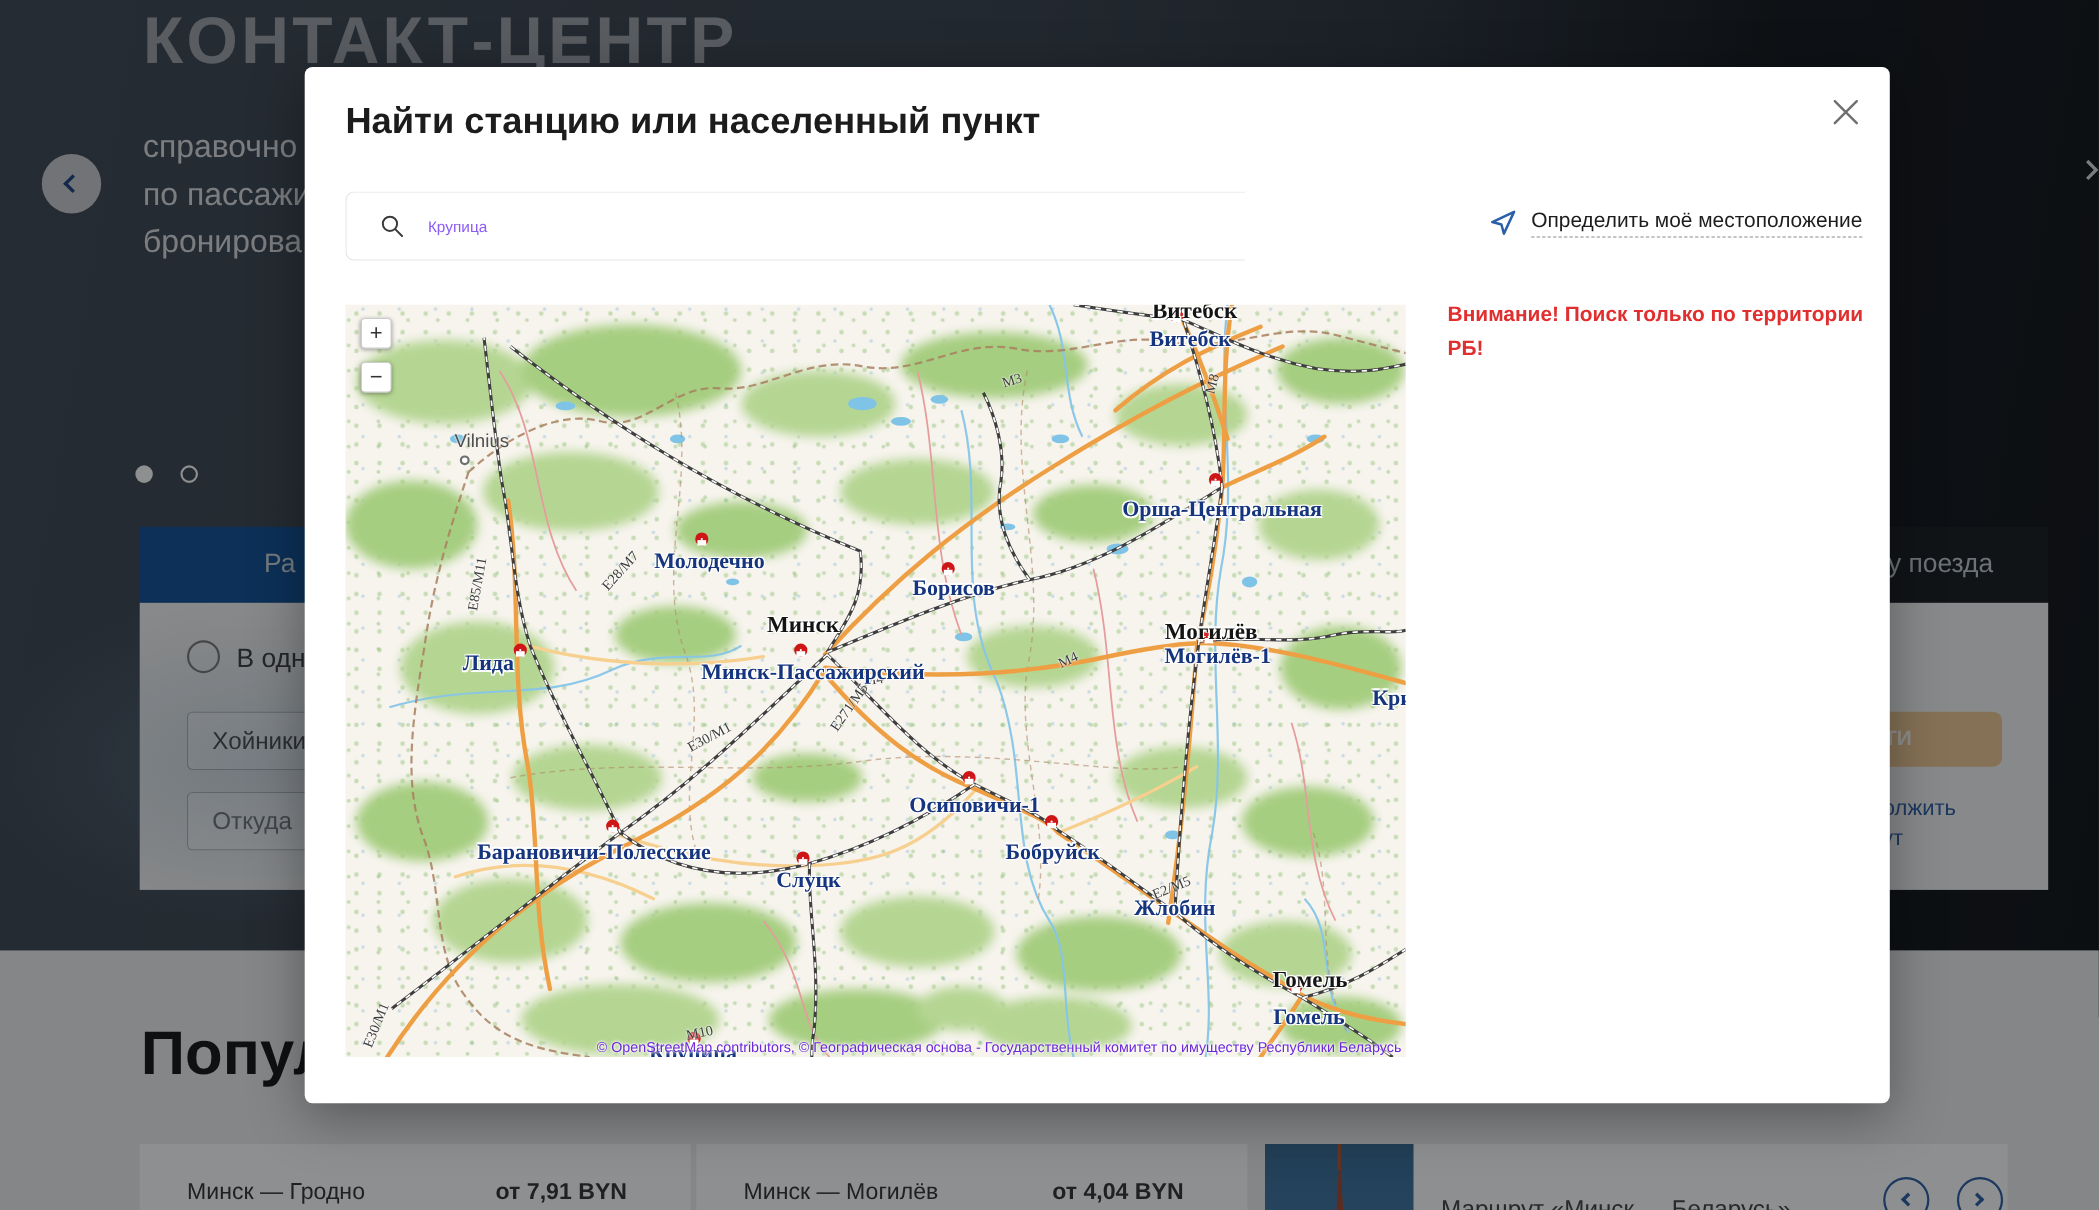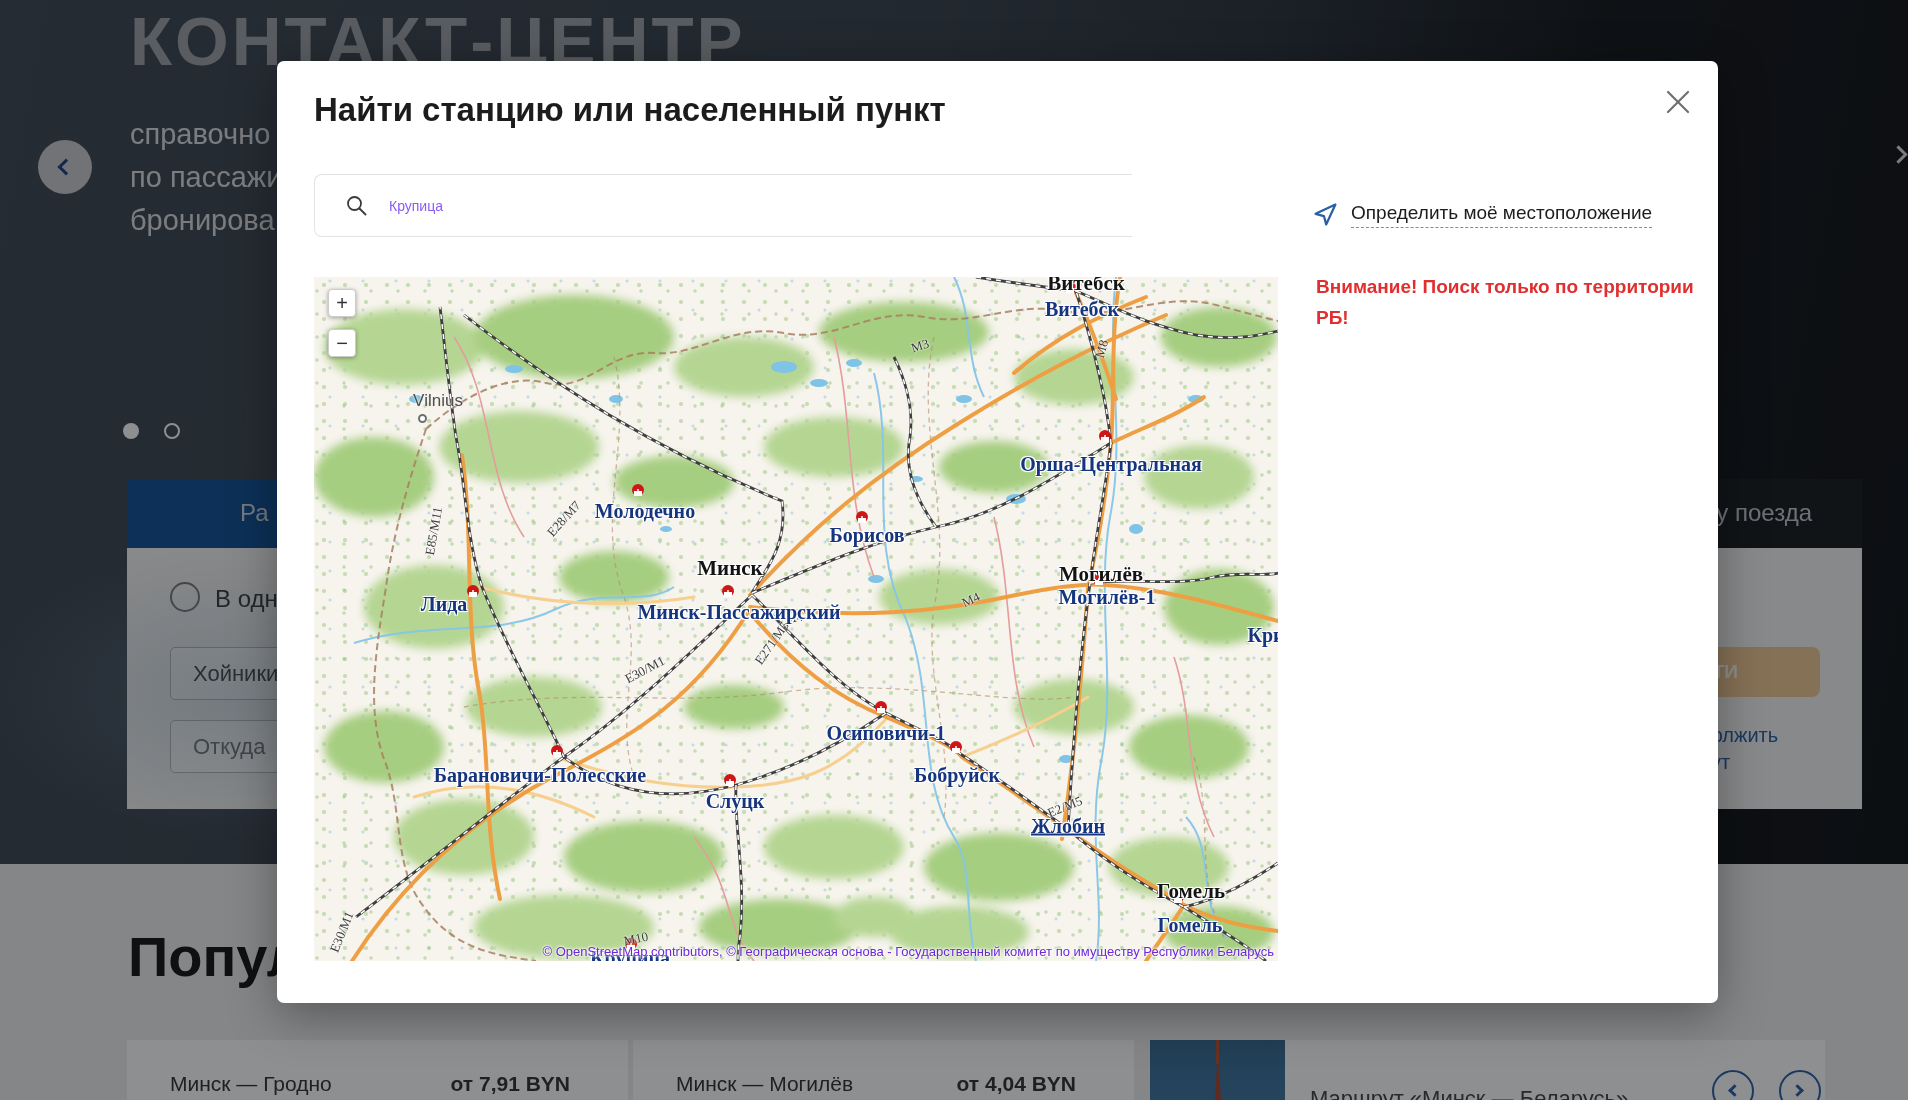--- a/index.html
+++ b/index.html
@@ -6,21 +6,21 @@
   *{box-sizing:border-box;}
   .stage{position:relative;width:1908px;height:1100px;overflow:hidden;
          font-family:"Liberation Sans","DejaVu Sans",sans-serif;background:#2c333c;}
 
   
   .bg{position:absolute;inset:0;}
   .hero{position:absolute;left:0;top:0;width:1908px;height:864px;
         background:linear-gradient(100deg,#3e4854 0%,#39424d 45%,#2b333d 62%,#15181d 78%,#101317 100%);}
   .hero::after{content:'';position:absolute;left:-120px;bottom:-40px;width:700px;height:420px;
         background:radial-gradient(closest-side,rgba(120,150,175,.30),transparent 70%);}
-  .hero-title{position:absolute;left:130px;top:2px;font-size:69px;font-weight:bold;
+  .hero-title{position:absolute;left:130px;top:2px;font-size:60px;font-weight:bold;
         letter-spacing:3px;color:rgba(255,255,255,.50);white-space:nowrap;}
   .hero-line{position:absolute;left:130px;font-size:29px;color:rgba(255,255,255,.82);white-space:nowrap;}
   .hl0{top:118px}.hl1{top:161px}.hl2{top:204px}
   .circle-nav{position:absolute;left:38px;top:140px;width:54px;height:54px;border-radius:50%;
         background:rgba(255,255,255,.72);}
   .chev{position:absolute;width:12px;height:12px;border-left:3px solid #1c4480;border-bottom:3px solid #1c4480;}
   .circle-nav .chev{left:22px;top:21px;transform:rotate(45deg);}
   .edge-chev{position:absolute;left:1892px;top:148px;width:13px;height:13px;
         border-left:3px solid rgba(255,255,255,.85);border-bottom:3px solid rgba(255,255,255,.85);
         transform:rotate(-135deg);}
@@ -70,21 +70,21 @@
   .modal-title{position:absolute;left:37px;top:30px;font-size:33px;font-weight:bold;color:#1c1c1c;white-space:nowrap;}
   .modal-close{position:absolute;left:1384px;top:25px;width:34px;height:34px;background:none;border:none;padding:0;cursor:pointer;}
   .search-row{position:absolute;left:37px;top:113px;width:961px;height:63px;display:flex;}
   .search-box{position:relative;width:818px;height:63px;border:1px solid #e3e3e3;border-right:none;
         border-radius:8px 0 0 8px;background:#fff;}
   .search-box svg{position:absolute;left:30px;top:19px;}
   .search-input{position:absolute;left:72px;top:0;width:730px;height:61px;border:none;outline:none;
         font-size:14px;color:#8b5cf6;font-family:"Liberation Sans",sans-serif;background:transparent;}
   .search-btn{width:143px;height:63px;border:none;border-radius:8px;background:#db9b27;color:#fff;
         font-size:19px;font-weight:bold;letter-spacing:.5px;cursor:pointer;font-family:"Liberation Sans",sans-serif;}
-  .locate{position:absolute;left:1035px;top:128px;display:flex;align-items:center;cursor:pointer;margin-top:12px;}
+  .locate{position:absolute;left:1076px;top:128px;display:flex;align-items:center;cursor:pointer;}
   .locate-label{margin-left:12px;font-size:19px;color:#1d1d1d;border-bottom:1.5px dashed #8a8a8a;padding-bottom:3px;white-space:nowrap;}
   .warning{position:absolute;left:1039px;top:210px;font-size:19px;line-height:31px;color:#e12e2e;font-weight:bold;}
   .warning div{white-space:nowrap;}
 
   
   .map{position:absolute;left:37px;top:216px;width:964px;height:684px;overflow:hidden;background:#f7f4ee;}
   .map-canvas{position:absolute;inset:0;
      background-image:
        radial-gradient(circle at 10px 8px, rgba(140,190,110,.45) 1.5px, transparent 2.6px),
        radial-gradient(circle at 3px 14px, rgba(125,180,95,.40) 1.2px, transparent 2.2px),
@@ -394,21 +394,21 @@
           <div class="map-station" style="left: 331px; top: 234px;">Молодечно</div>
           <div class="map-station" style="left: 553px; top: 258px;">Борисов</div>
           <div class="map-station" style="left: 425px; top: 335px;">Минск-Пассажирский</div>
           <div class="map-station" style="left: 130px; top: 327px;">Лида</div>
           <div class="map-station" style="left: 793px; top: 320px;">Могилёв-1</div>
           <div class="map-station" style="left: 952px; top: 358px;">Кри</div>
           <div class="map-station" style="left: 572px; top: 456px;">Осиповичи-1</div>
           <div class="map-station" style="left: 226px; top: 498px;">Барановичи-Полесские</div>
           <div class="map-station" style="left: 421px; top: 524px;">Слуцк</div>
           <div class="map-station" style="left: 643px; top: 498px;">Бобруйск</div>
-          <div class="map-station" style="left: 754px; top: 549px; text-decoration: underline;">Жлобин</div>
+          <div class="map-station" style="left: 754px; top: 549px;">Жлобин</div>
           <div class="map-station" style="left: 876px; top: 648px;">Гомель</div>
           <div class="map-station" style="left: 316px; top: 681px;">Крупица</div>
           <div class="town-dot" style="left: 110px; top: 143px;"></div>
           <div class="map-foreign" style="left: 124px; top: 124px;">Vilnius</div>
         </div>
 
       <button class="zoom-ctrl zin">+</button>
       <button class="zoom-ctrl zout">−</button>
       <div class="attribution">© OpenStreetMap contributors, © Географическая основа - Государственный комитет по имуществу Республики Беларусь</div>
     </div>

